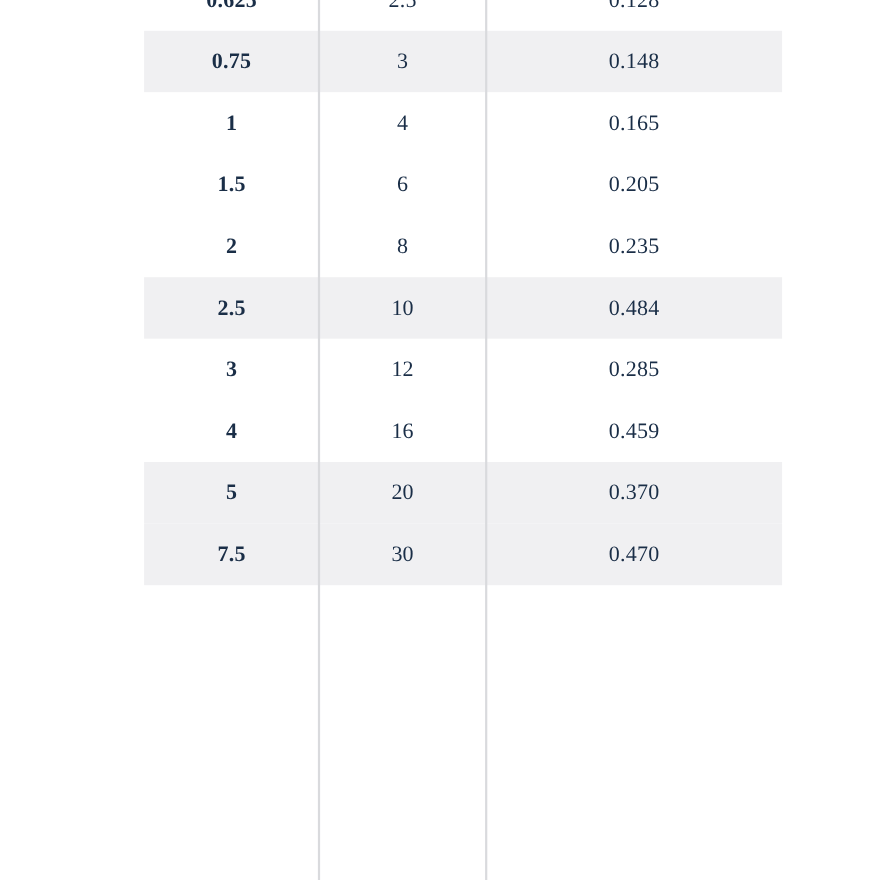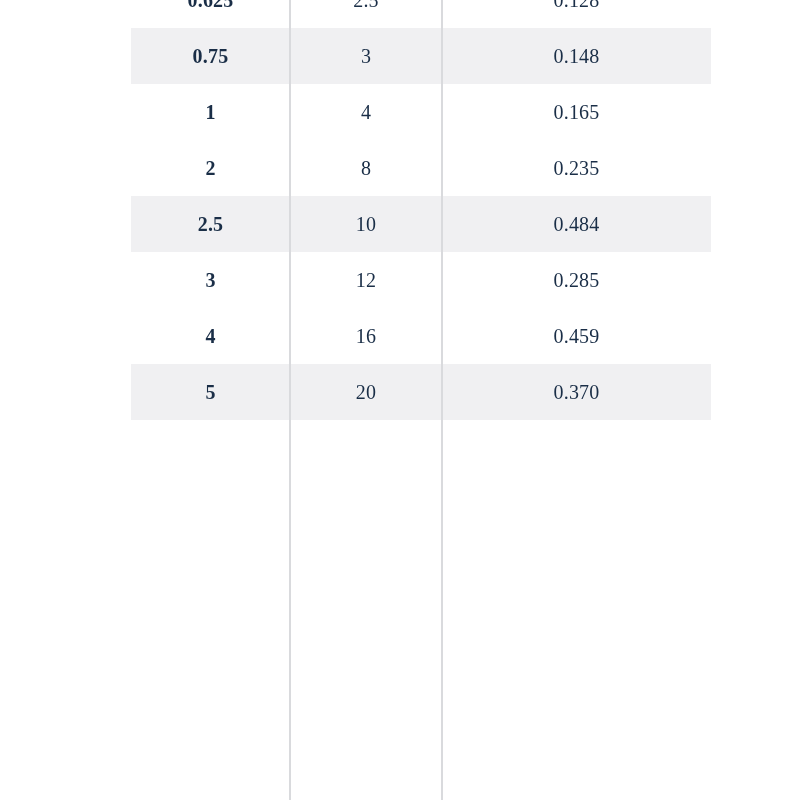--- a/index.html
+++ b/index.html
@@ -115,20 +115,25 @@
               <td class="col-1">0.75</td>
               <td class="col-2">3</td>
               <td class="col-3">0.148</td>
             </tr>
             <tr class="odd">
               <td class="col-1">1</td>
               <td class="col-2">4</td>
               <td class="col-3">0.165</td>
             </tr>
             <tr class="odd">
+              <td class="col-1">1.5</td>
+              <td class="col-2">6</td>
+              <td class="col-3">0.205</td>
+            </tr>
+            <tr class="odd">
               <td class="col-1">2</td>
               <td class="col-2">8</td>
               <td class="col-3">0.235</td>
             </tr>
             <tr class="even">
               <td class="col-1">2.5</td>
               <td class="col-2">10</td>
               <td class="col-3">0.484</td>
             </tr>
             <tr class="odd">
@@ -139,20 +144,25 @@
             <tr class="odd">
               <td class="col-1">4</td>
               <td class="col-2">16</td>
               <td class="col-3">0.459</td>
             </tr>
             <tr class="even">
               <td class="col-1">5</td>
               <td class="col-2">20</td>
               <td class="col-3">0.370</td>
             </tr>
+            <tr class="even">
+              <td class="col-1">7.5</td>
+              <td class="col-2">30</td>
+              <td class="col-3">0.470</td>
+            </tr>
           </tbody>
       </table>
     </div>
 
     <div class="divider d1"></div>
     <div class="divider d2"></div>
   </div>
 
 </div>
 

